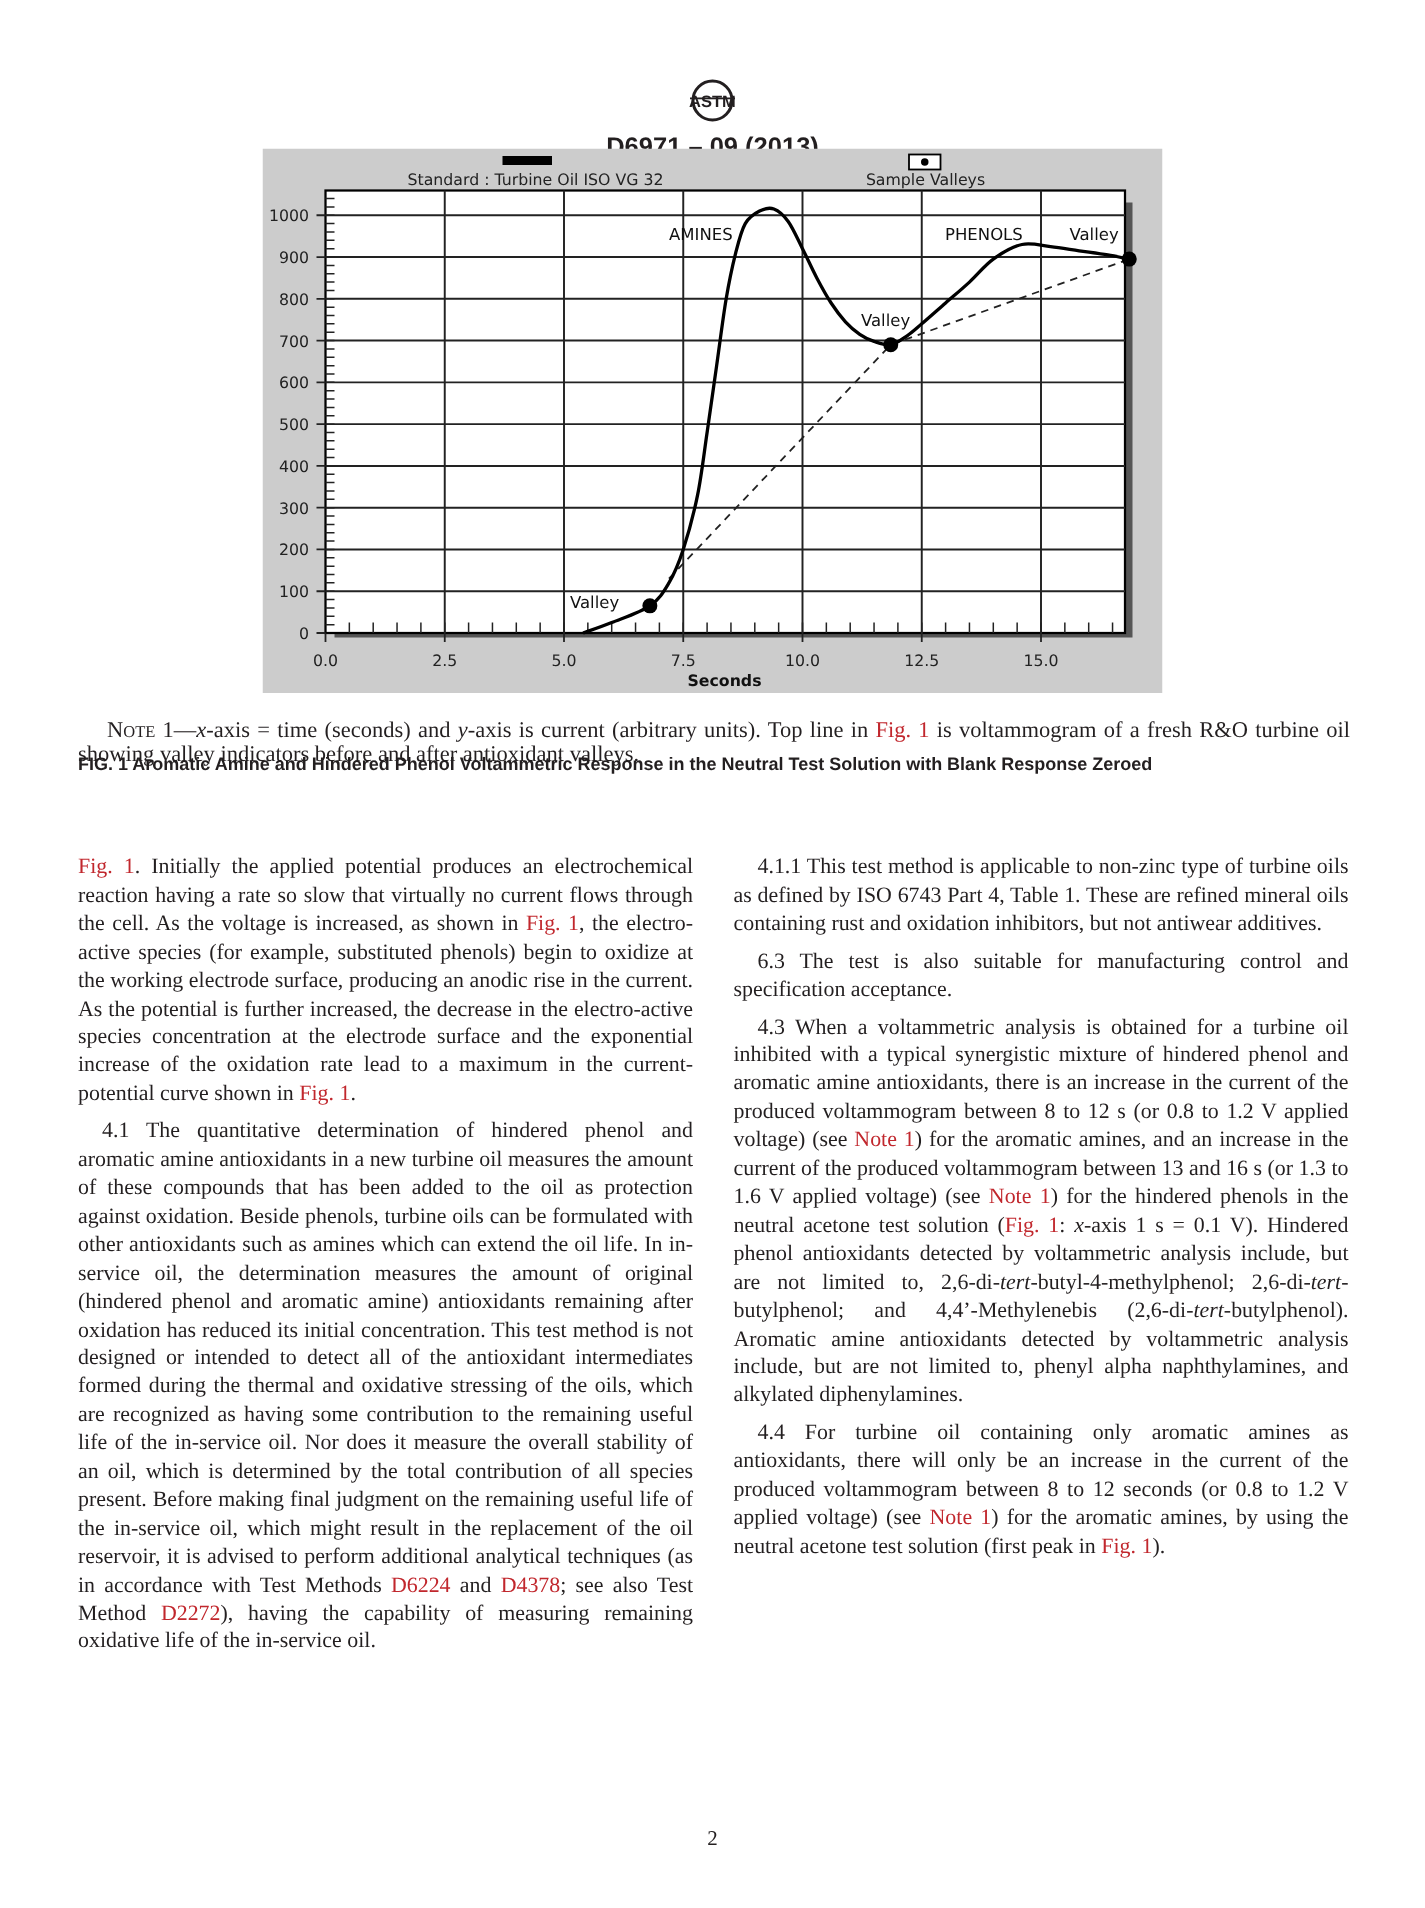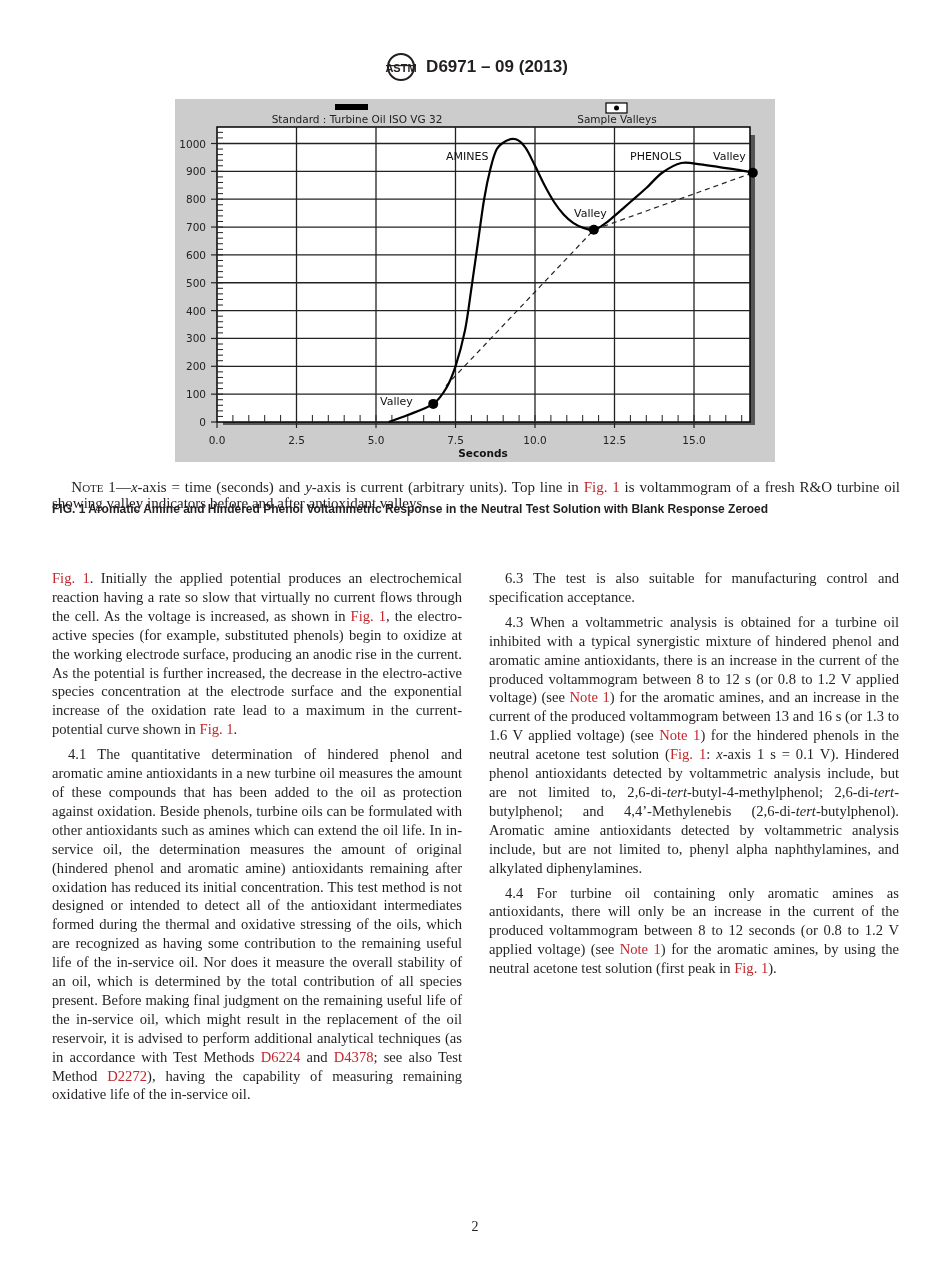--- a/index.html
+++ b/index.html
@@ -1,19 +1,19 @@
 <!DOCTYPE html>
 <html><head>
 <meta charset="utf-8">
 <style>
   html, body { margin: 0; padding: 0; background: #ffffff; }
   body { width: 950px; height: 1272px; position: relative; overflow: hidden;
          font-family: "Liberation Serif", "DejaVu Serif", serif; color: #231f20; }
   .hdr { position: absolute; top: 52px; left: 0; width: 950px; text-align: center; }
-  .hdr-inner { display: inline-flex; align-items: center; gap: 6px; }
+  .hdr-inner { display: inline-flex; align-items: center; gap: 6px; flex-direction: column; }
   .hdr-title { font-family: "Liberation Sans", "DejaVu Sans", sans-serif; font-weight: bold; font-size: 17px; }
   .logo { width: 38px; height: 30px; }
   .figure { position: absolute; left: 175px; top: 99px; width: 600px; height: 363px; }
   .note { position: absolute; left: 52px; top: 470px; width: 848px; font-size: 15px; line-height: 15.5px; text-align: justify; margin-top: 10px; }
   .smallcaps { font-variant: small-caps; }
   .link { color: #c1272d; }
   .caption { position: absolute; left: 52px; top: 502px; width: 848px; text-align: left;
              font-family: "Liberation Sans", "DejaVu Sans", sans-serif; font-weight: bold; font-size: 12px; }
   .col { position: absolute; width: 410px; font-size: 14.6px; line-height: 18.9px; text-align: justify; }
   .col-left { left: 52px; top: 569px; }
@@ -217,18 +217,19 @@
 </div>
 
 <div class="caption">FIG. 1 Aromatic Amine and Hindered Phenol Voltammetric Response in the Neutral Test Solution with Blank Response Zeroed</div>
 
 <div class="col col-left">
   <p><span class="link">Fig. 1</span><span>. Initially the applied potential produces an electrochemical reaction having a rate so slow that virtually no current flows through the cell. As the voltage is increased, as shown in </span><span class="link">Fig. 1</span><span>, the electro-active species (for example, substituted phenols) begin to oxidize at the working electrode surface, producing an anodic rise in the current. As the potential is further increased, the decrease in the electro-active species concentration at the electrode surface and the exponential increase of the oxidation rate lead to a maximum in the current-potential curve shown in </span><span class="link">Fig. 1</span><span>.</span></p>
   <p class="ind"><span>4.1 The quantitative determination of hindered phenol and aromatic amine antioxidants in a new turbine oil measures the amount of these compounds that has been added to the oil as protection against oxidation. Beside phenols, turbine oils can be formulated with other antioxidants such as amines which can extend the oil life. In in-service oil, the determination measures the amount of original (hindered phenol and aromatic amine) antioxidants remaining after oxidation has reduced its initial concentration. This test method is not designed or intended to detect all of the antioxidant intermediates formed during the thermal and oxidative stressing of the oils, which are recognized as having some contribution to the remaining useful life of the in-service oil. Nor does it measure the overall stability of an oil, which is determined by the total contribution of all species present. Before making final judgment on the remaining useful life of the in-service oil, which might result in the replacement of the oil reservoir, it is advised to perform additional analytical techniques (as in accordance with Test Methods </span><span class="link">D6224</span><span> and </span><span class="link">D4378</span><span>; see also Test Method </span><span class="link">D2272</span><span>), having the capability of measuring remaining oxidative life of the in-service oil.</span></p>
 </div>
 
 <div class="col col-right">
+  <p class="ind">4.1.1 This test method is applicable to non-zinc type of turbine oils as defined by ISO 6743 Part 4, Table 1. These are refined mineral oils containing rust and oxidation inhibitors, but not antiwear additives.</p>
   <p class="ind">6.3 The test is also suitable for manufacturing control and specification acceptance.</p>
   <p class="ind"><span>4.3 When a voltammetric analysis is obtained for a turbine oil inhibited with a typical synergistic mixture of hindered phenol and aromatic amine antioxidants, there is an increase in the current of the produced voltammogram between 8 to 12 s (or 0.8 to 1.2 V applied voltage) (see </span><span class="link">Note 1</span><span>) for the aromatic amines, and an increase in the current of the produced voltammogram between 13 and 16 s (or 1.3 to 1.6 V applied voltage) (see </span><span class="link">Note 1</span><span>) for the hindered phenols in the neutral acetone test solution (</span><span class="link">Fig. 1</span><span>: </span><i>x</i><span>-axis 1 s = 0.1 V). Hindered phenol antioxidants detected by voltammetric analysis include, but are not limited to, 2,6-di-</span><i>tert</i><span>-butyl-4-methylphenol; 2,6-di-</span><i>tert</i><span>-butylphenol; and 4,4’-Methylenebis (2,6-di-</span><i>tert</i><span>-butylphenol). Aromatic amine antioxidants detected by voltammetric analysis include, but are not limited to, phenyl alpha naphthylamines, and alkylated diphenylamines.</span></p>
   <p class="ind"><span>4.4 For turbine oil containing only aromatic amines as antioxidants, there will only be an increase in the current of the produced voltammogram between 8 to 12 seconds (or 0.8 to 1.2 V applied voltage) (see </span><span class="link">Note 1</span><span>) for the aromatic amines, by using the neutral acetone test solution (first peak in </span><span class="link">Fig. 1</span><span>).</span></p>
 </div>
 
 <div class="pageno">2</div>
 
 </body></html>

